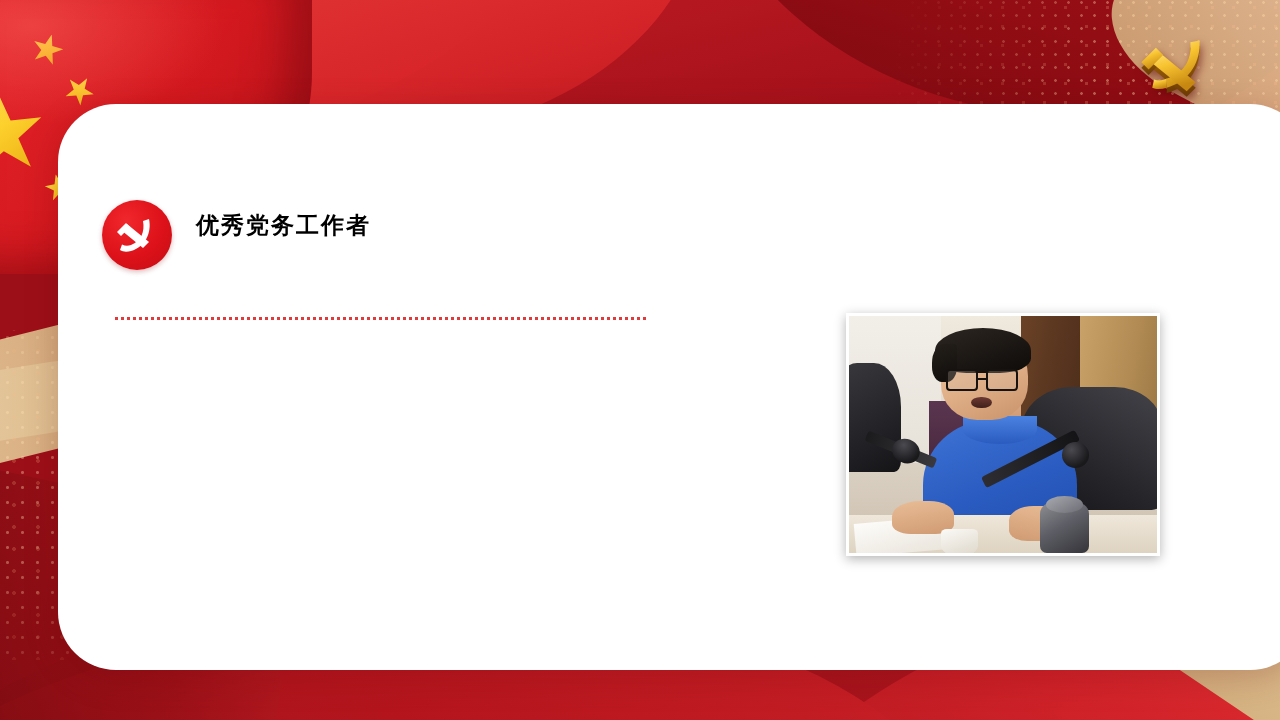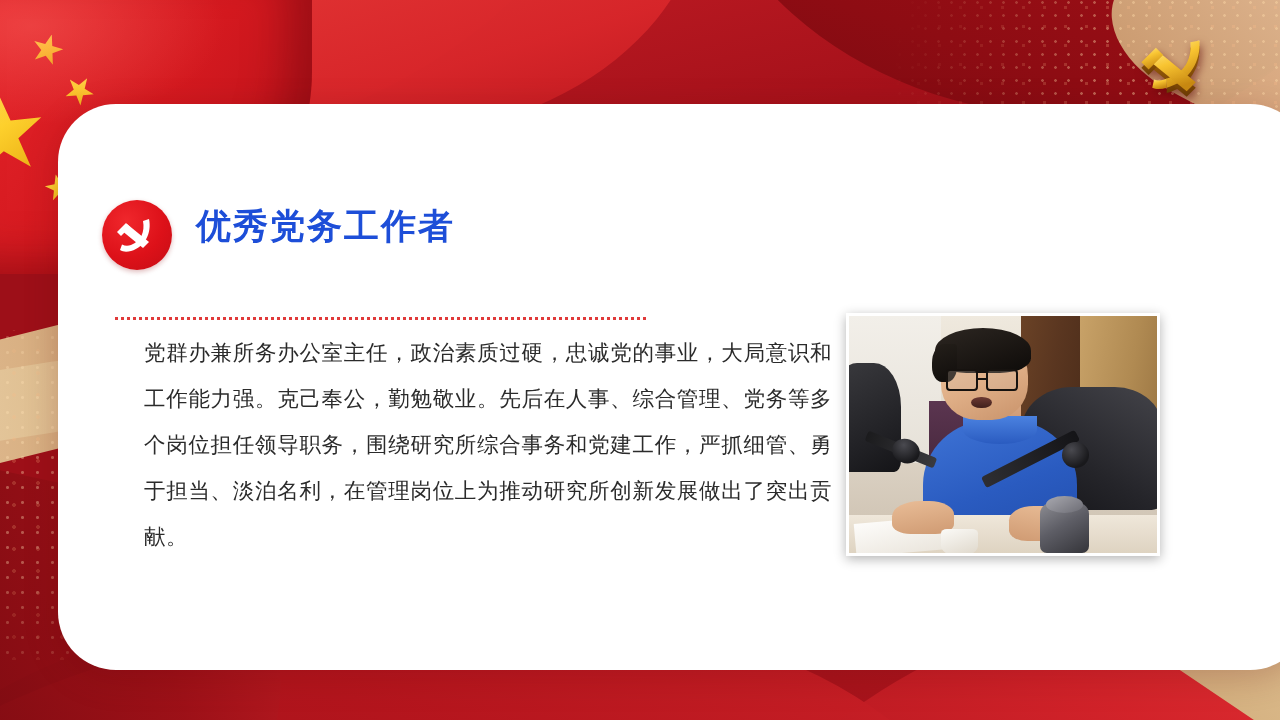--- a/index.html
+++ b/index.html
@@ -197,26 +197,26 @@
   
   .badge{
     position:absolute; left:44px; top:96px;
     width:70px; height:70px; border-radius:50%;
     background:radial-gradient(circle at 35% 30%, #f0272c 0%, #dd1119 55%, #c40d15 100%);
     box-shadow:0 2px 5px rgba(140,10,16,.28);
   }
   .badge svg{ position:absolute; left:10px; top:10px; width:50px; height:50px; }
 
   .title{
-    position:absolute; left:138px; top:99px;
+    position:absolute; left:138px; top:106px;
     font-family:"DejaVu Serif","Liberation Serif",serif;
     font-weight:bold;
-    font-size:35px;
+    font-size:23px;
     letter-spacing:2px;
-    color:#1d4ed8;
+    color:#000000;
     white-space:nowrap;
   }
   .subtitle{
     position:absolute; left:0; top:152px;
     width:600px;
     text-align:center;
     font-family:"DejaVu Serif","Liberation Serif",serif;
     font-weight:bold;
     font-size:34px;
     letter-spacing:5px;
@@ -408,21 +408,20 @@
           <path d="M9 20 L15 14 L37 32 L31 38 Z"></path>
           <path d="M5 22 L14 13 L18 17 L9 26 Z"></path>
         </g>
       </svg>
     </div>
 
     <div class="title">优秀党务工作者</div>
 
     <div class="divider"></div>
 
-    <div class="body-text">党群办兼所务办公室主任，政治素质过硬，忠诚党的事业，大局意识和工作能力强。克己奉公，勤勉敬业。先后在人事、综合管理、党务等多个岗位担任领导职务，围绕研究所综合事务和党建工作，严抓细管、勇于担当、淡泊名利，在管理岗位上为推动研究所创新发展做出了突出贡献。</div>
 
     <div class="photo-wrap">
       <div class="photo">
         <div class="pw-wallL"></div>
         <div class="pw-wallM"></div>
         <div class="pw-wood"></div>
         <div class="pw-wood2"></div>
         <div class="pw-chairL"></div>
         <div class="pw-chairBack"></div>
         <div class="pw-chairR"></div>

